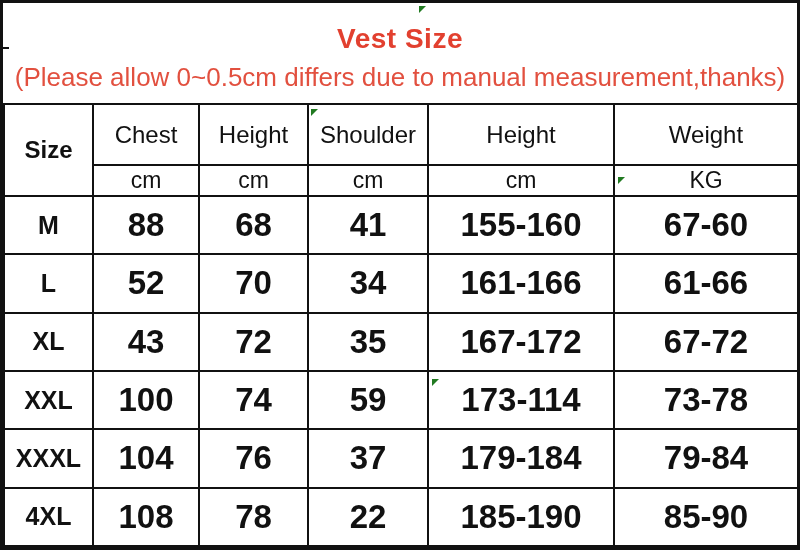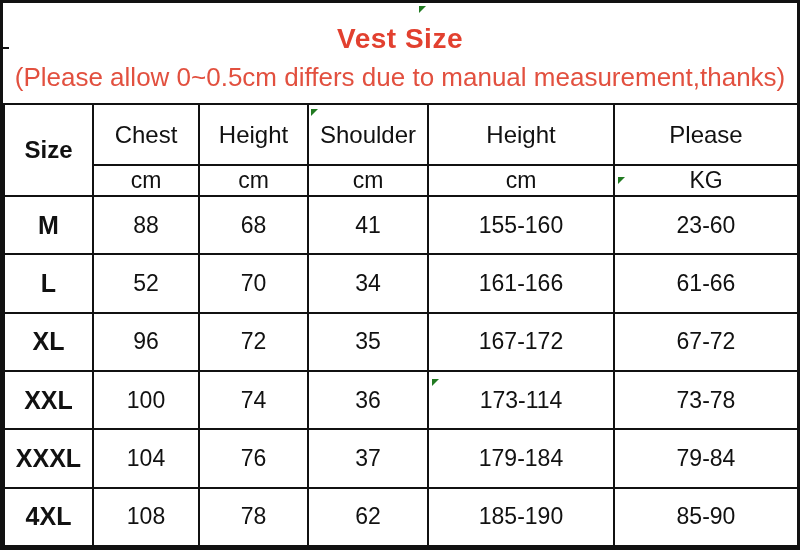--- a/index.html
+++ b/index.html
@@ -74,22 +74,22 @@
     font-size: 23px;
     font-weight: 400;
     border-radius: 12px;
   }
   td.size-cell {
     font-size: 25px;
     font-weight: bold;
     color: #1473bd;
   }
   td.value-cell {
-    font-size: 23px;
-    font-weight: 400;
+    font-size: 33px;
+    font-weight: 700;
     margin-left: 48px;
   }
   
   .corner-marker {
     position: absolute;
     width: 0;
     height: 0;
     border-top: 7px solid #217a21;
     border-right: 7px solid transparent;
   }
@@ -125,76 +125,76 @@
       <col style="width:186px">
       <col style="width:184px">
     </colgroup>
     <thead>
       <tr class="header-row">
         <th class="size-header" rowspan="2">Size</th>
         <th class="col-header">Chest</th>
         <th class="col-header">Height</th>
         <th class="col-header">Shoulder</th>
         <th class="col-header">Height</th>
-        <th class="col-header">Please</th>
+        <th class="col-header">Weight</th>
       </tr>
       <tr class="unit-row">
         <td class="unit-cell">cm</td>
         <td class="unit-cell">cm</td>
         <td class="unit-cell">cm</td>
         <td class="unit-cell">cm</td>
         <td class="unit-cell">KG</td>
       </tr>
     </thead>
     <tbody>
       <tr class="data-row">
         <td class="size-cell">M</td>
         <td class="value-cell">88</td>
         <td class="value-cell">68</td>
         <td class="value-cell">41</td>
         <td class="value-cell">155-160</td>
-        <td class="value-cell">23-60</td>
+        <td class="value-cell">67-60</td>
       </tr>
       <tr class="data-row">
         <td class="size-cell">L</td>
         <td class="value-cell">52</td>
         <td class="value-cell">70</td>
         <td class="value-cell">34</td>
         <td class="value-cell">161-166</td>
         <td class="value-cell">61-66</td>
       </tr>
       <tr class="data-row">
         <td class="size-cell">XL</td>
-        <td class="value-cell">96</td>
+        <td class="value-cell">43</td>
         <td class="value-cell">72</td>
         <td class="value-cell">35</td>
         <td class="value-cell">167-172</td>
         <td class="value-cell">67-72</td>
       </tr>
       <tr class="data-row">
         <td class="size-cell">XXL</td>
         <td class="value-cell">100</td>
         <td class="value-cell">74</td>
-        <td class="value-cell">36</td>
+        <td class="value-cell">59</td>
         <td class="value-cell">173-114</td>
         <td class="value-cell">73-78</td>
       </tr>
       <tr class="data-row">
         <td class="size-cell">XXXL</td>
         <td class="value-cell">104</td>
         <td class="value-cell">76</td>
         <td class="value-cell">37</td>
         <td class="value-cell">179-184</td>
         <td class="value-cell">79-84</td>
       </tr>
       <tr class="data-row">
         <td class="size-cell">4XL</td>
         <td class="value-cell">108</td>
         <td class="value-cell">78</td>
-        <td class="value-cell">62</td>
+        <td class="value-cell">22</td>
         <td class="value-cell">185-190</td>
         <td class="value-cell">85-90</td>
       </tr>
     </tbody>
   </table>
 
   <div class="corner-marker marker-top"></div>
   <div class="corner-marker marker-shoulder"></div>
   <div class="corner-marker marker-kg"></div>
   <div class="corner-marker marker-height"></div>

